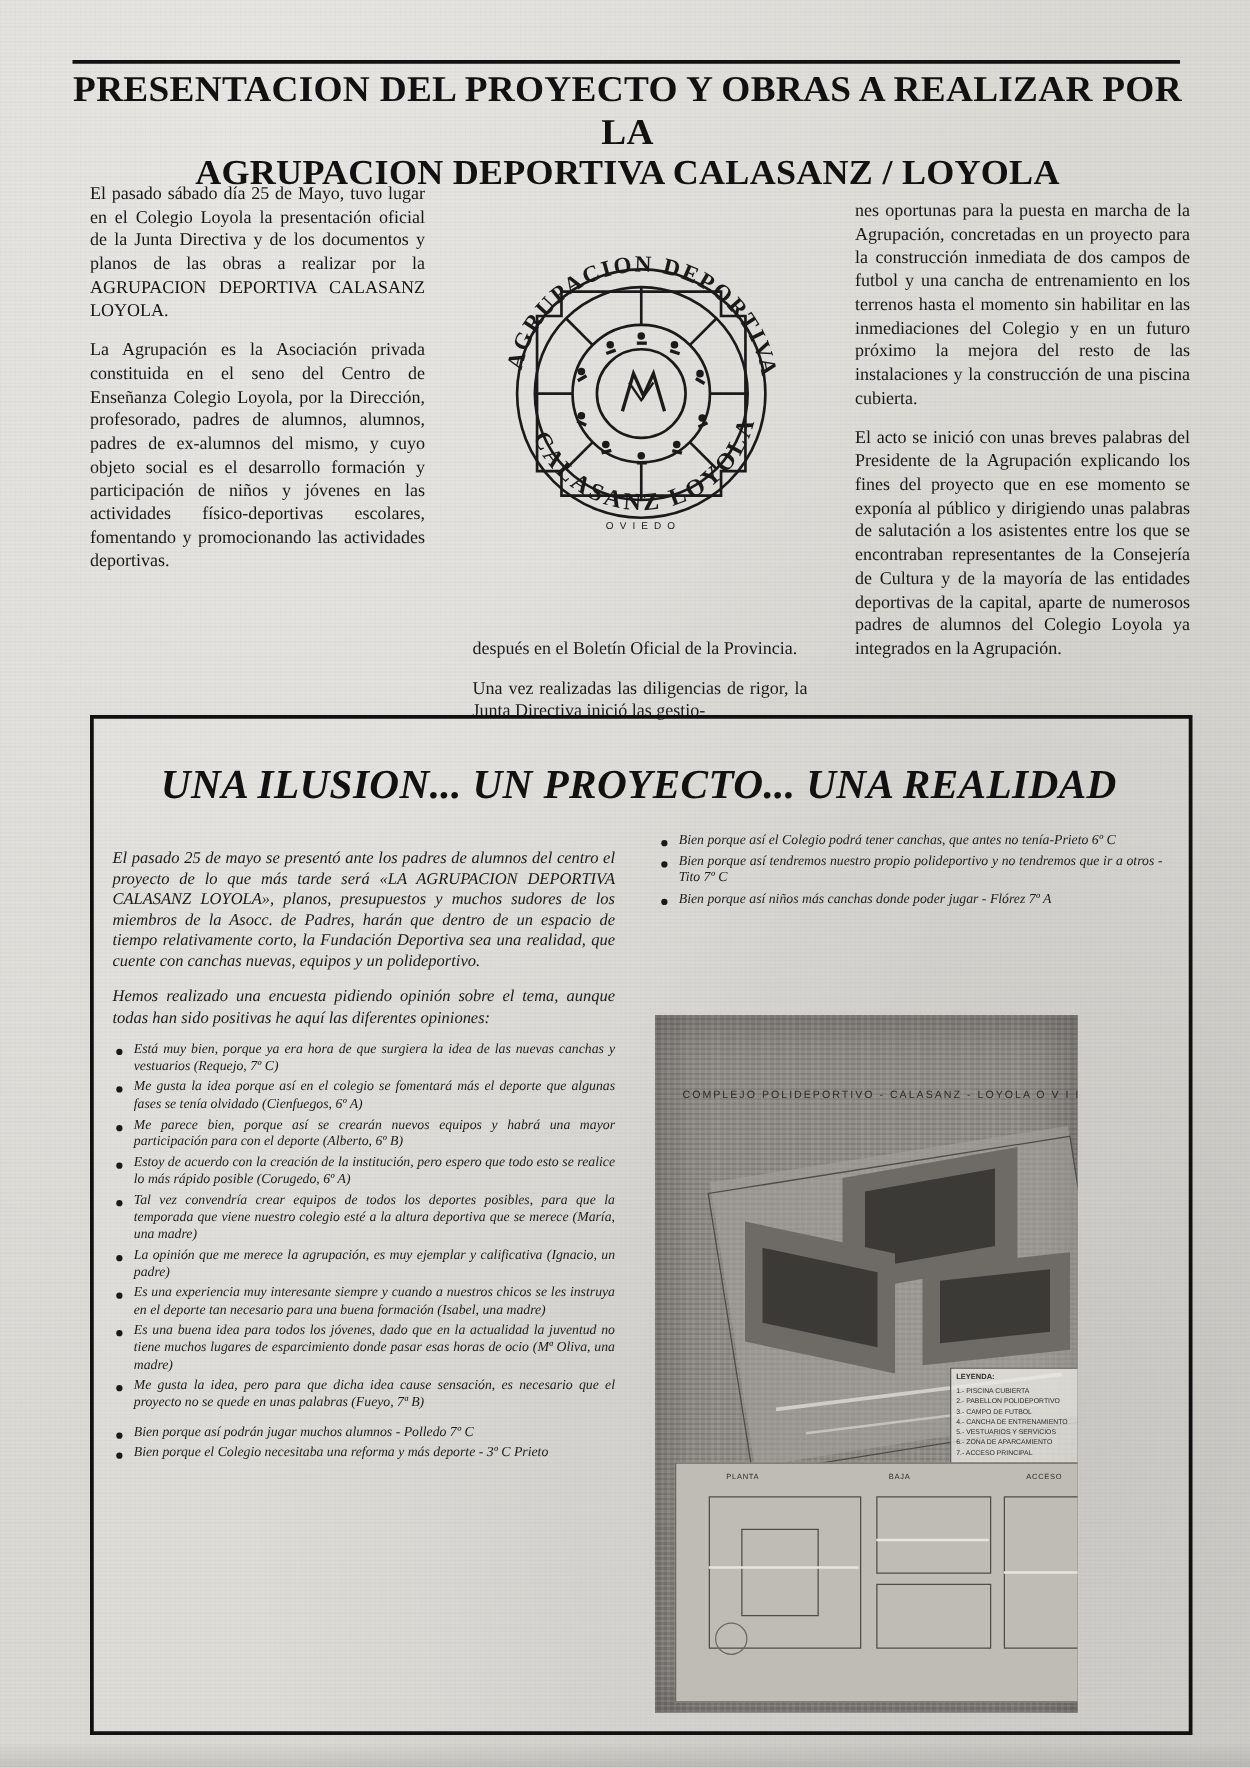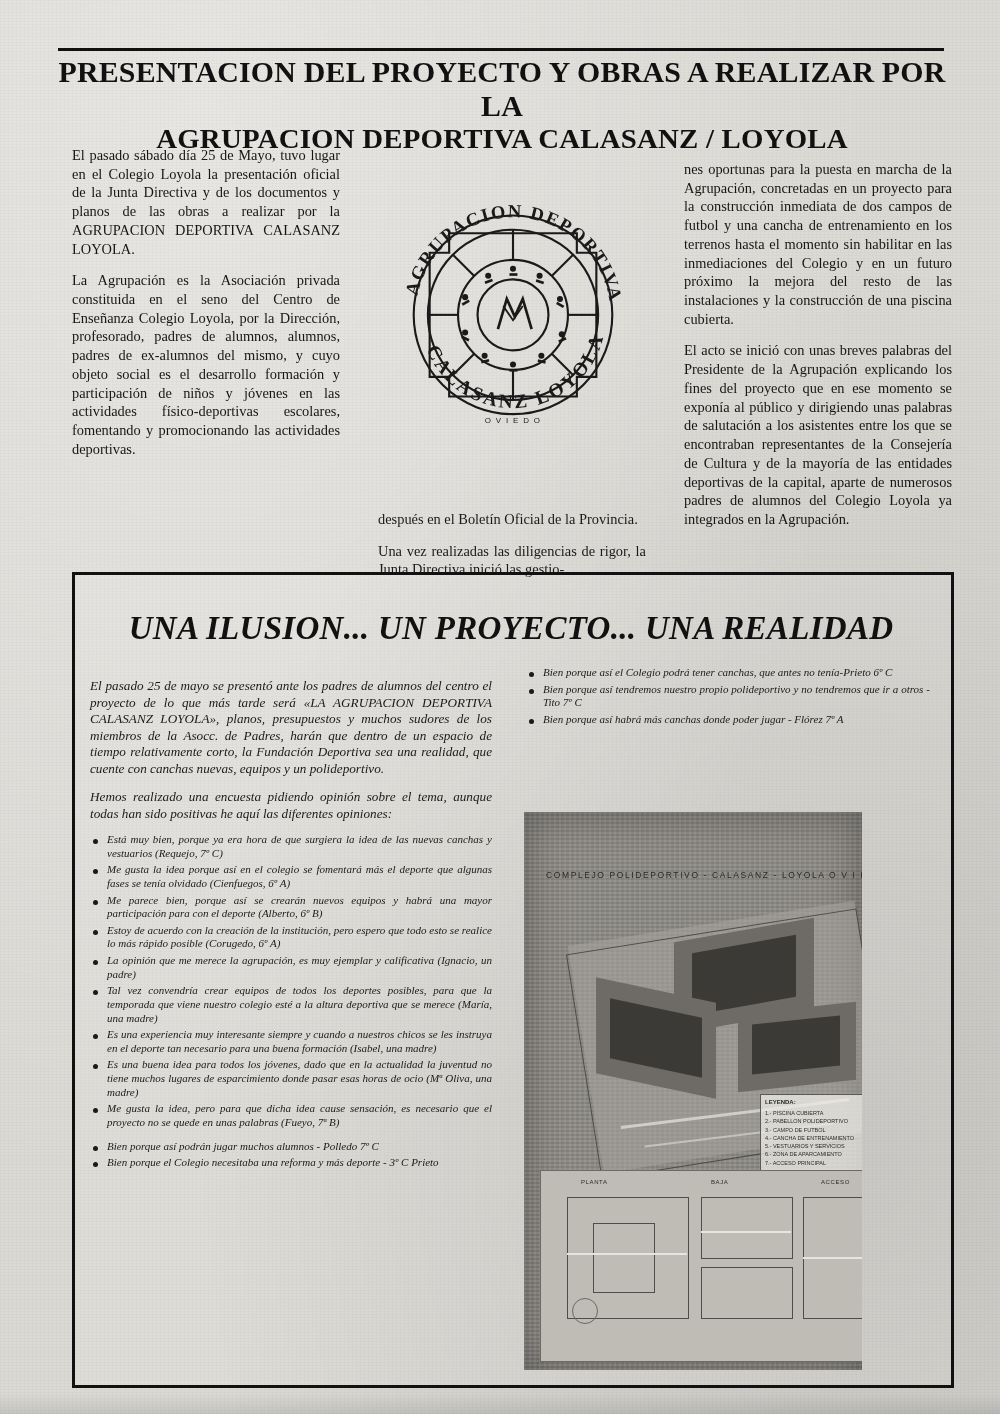--- a/index.html
+++ b/index.html
@@ -240,37 +240,37 @@
   <div class="box-title">UNA ILUSION... UN PROYECTO... UNA REALIDAD</div>
 
   <div class="b-left">
     <p>El pasado 25 de mayo se presentó ante los padres de alumnos del centro el proyecto de lo que más tarde será «LA AGRUPACION DEPORTIVA CALASANZ LOYOLA», planos, presupuestos y muchos sudores de los miembros de la Asocc. de Padres, harán que dentro de un espacio de tiempo relativamente corto, la Fundación Deportiva sea una realidad, que cuente con canchas nuevas, equipos y un polideportivo.</p>
     <p>Hemos realizado una encuesta pidiendo opinión sobre el tema, aunque todas han sido positivas he aquí las diferentes opiniones:</p>
     <ul class="dot">
       <li>Está muy bien, porque ya era hora de que surgiera la idea de las nuevas canchas y vestuarios (Requejo, 7º C)</li>
       <li>Me gusta la idea porque así en el colegio se fomentará más el deporte que algunas fases se tenía olvidado (Cienfuegos, 6º A)</li>
       <li>Me parece bien, porque así se crearán nuevos equipos y habrá una mayor participación para con el deporte (Alberto, 6º B)</li>
       <li>Estoy de acuerdo con la creación de la institución, pero espero que todo esto se realice lo más rápido posible (Corugedo, 6º A)</li>
+      <li>Tal vez convendría crear equipos de todos los deportes posibles, para que la temporada que viene nuestro colegio esté a la altura deportiva que se merece (María, una madre)</li>
       <li>La opinión que me merece la agrupación, es muy ejemplar y calificativa (Ignacio, un padre)</li>
-      <li>Tal vez convendría crear equipos de todos los deportes posibles, para que la temporada que viene nuestro colegio esté a la altura deportiva que se merece (María, una madre)</li>
       <li>Es una experiencia muy interesante siempre y cuando a nuestros chicos se les instruya en el deporte tan necesario para una buena formación (Isabel, una madre)</li>
       <li>Es una buena idea para todos los jóvenes, dado que en la actualidad la juventud no tiene muchos lugares de esparcimiento donde pasar esas horas de ocio (Mª Oliva, una madre)</li>
       <li>Me gusta la idea, pero para que dicha idea cause sensación, es necesario que el proyecto no se quede en unas palabras (Fueyo, 7ª B)</li>
     </ul>
     <ul class="dot">
       <li>Bien porque así podrán jugar muchos alumnos - Polledo 7º C</li>
       <li>Bien porque el Colegio necesitaba una reforma y más deporte - 3º C Prieto</li>
     </ul>
   </div>
 
   <div class="b-right">
     <ul class="dot">
       <li>Bien porque así el Colegio podrá tener canchas, que antes no tenía-Prieto 6º C</li>
       <li>Bien porque así tendremos nuestro propio polideportivo y no tendremos que ir a otros - Tito 7º C</li>
-      <li>Bien porque así habrá más canchas donde poder jugar - Flórez 7º A</li>
+      <li>Bien porque así niños más canchas donde poder jugar - Flórez 7º A</li>
     </ul>
   </div>
 
   <div class="photo">
     <div class="ph-grain"></div>
 
     <div class="caption">COMPLEJO  POLIDEPORTIVO -  CALASANZ - LOYOLA   O  V  I  E  D  O</div>
 
     <div class="lite" style="left:60px;top:110px;width:290px;height:230px;transform:rotate(-9deg);opacity:.55;"></div>
     <div class="mid" style="left:150px;top:118px;width:140px;height:92px;transform:skewY(-10deg);"></div>

